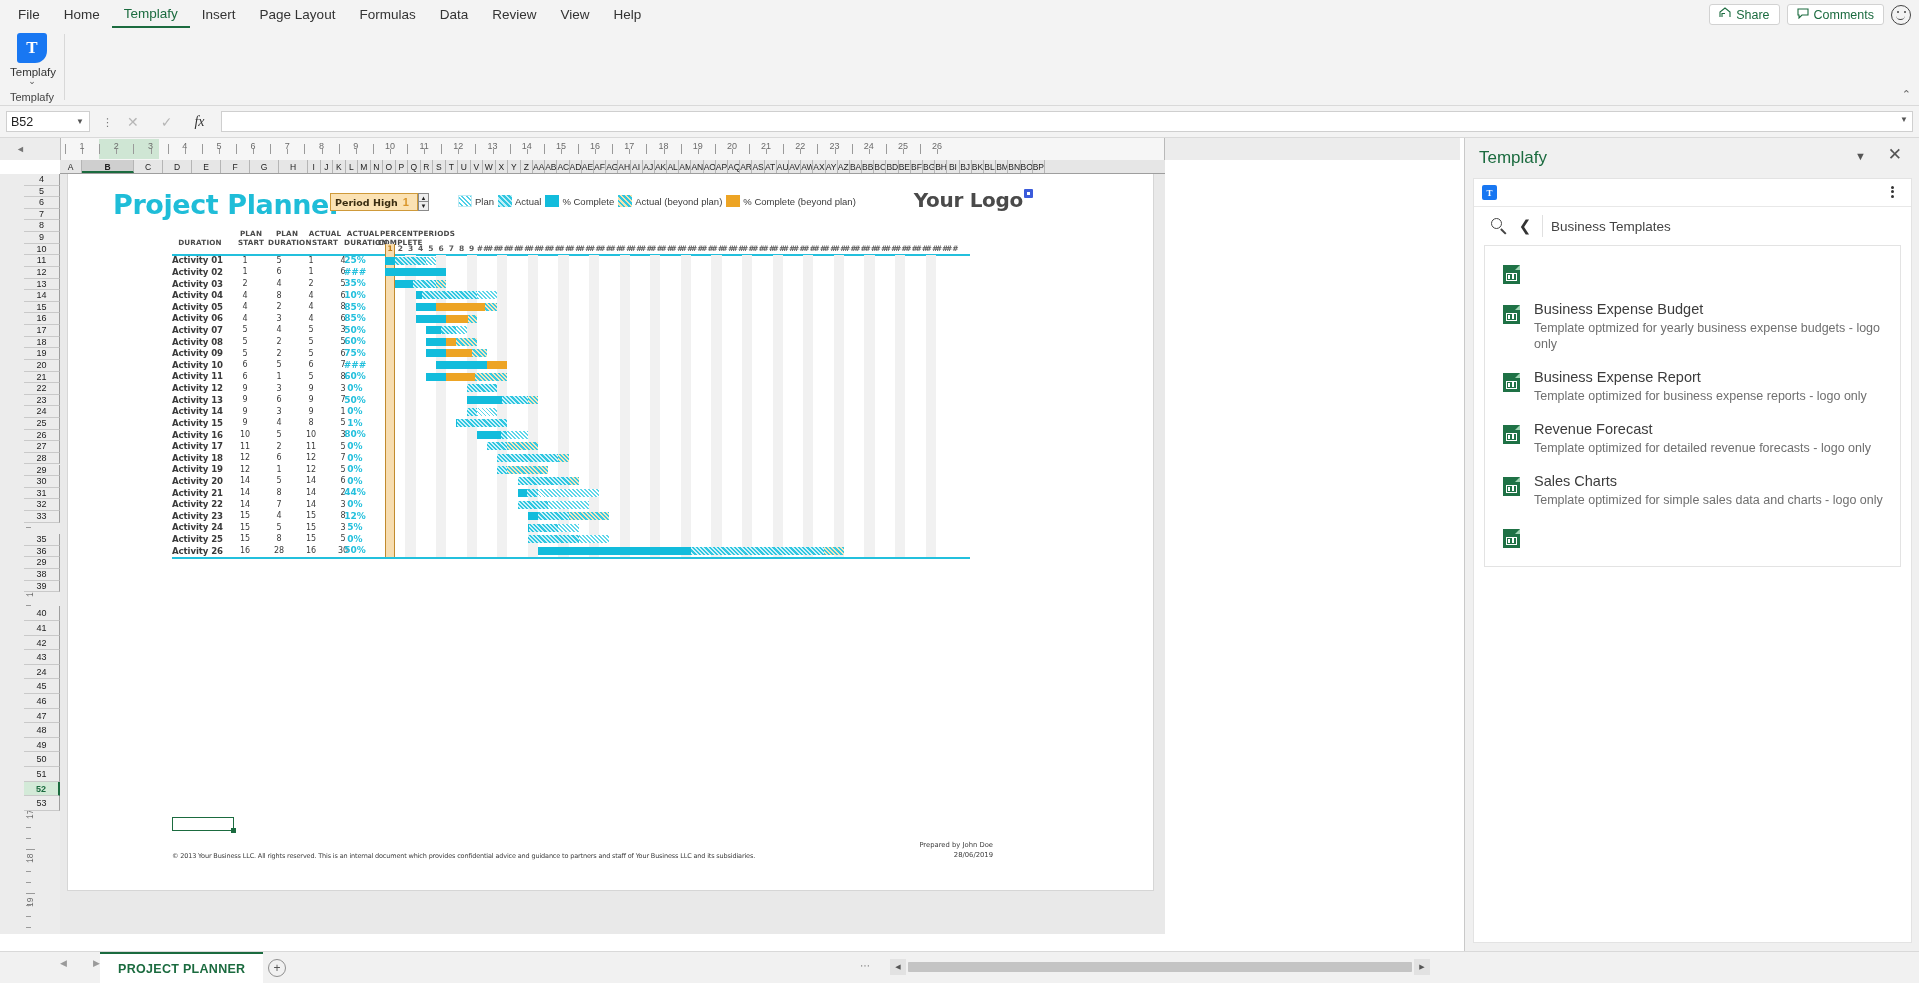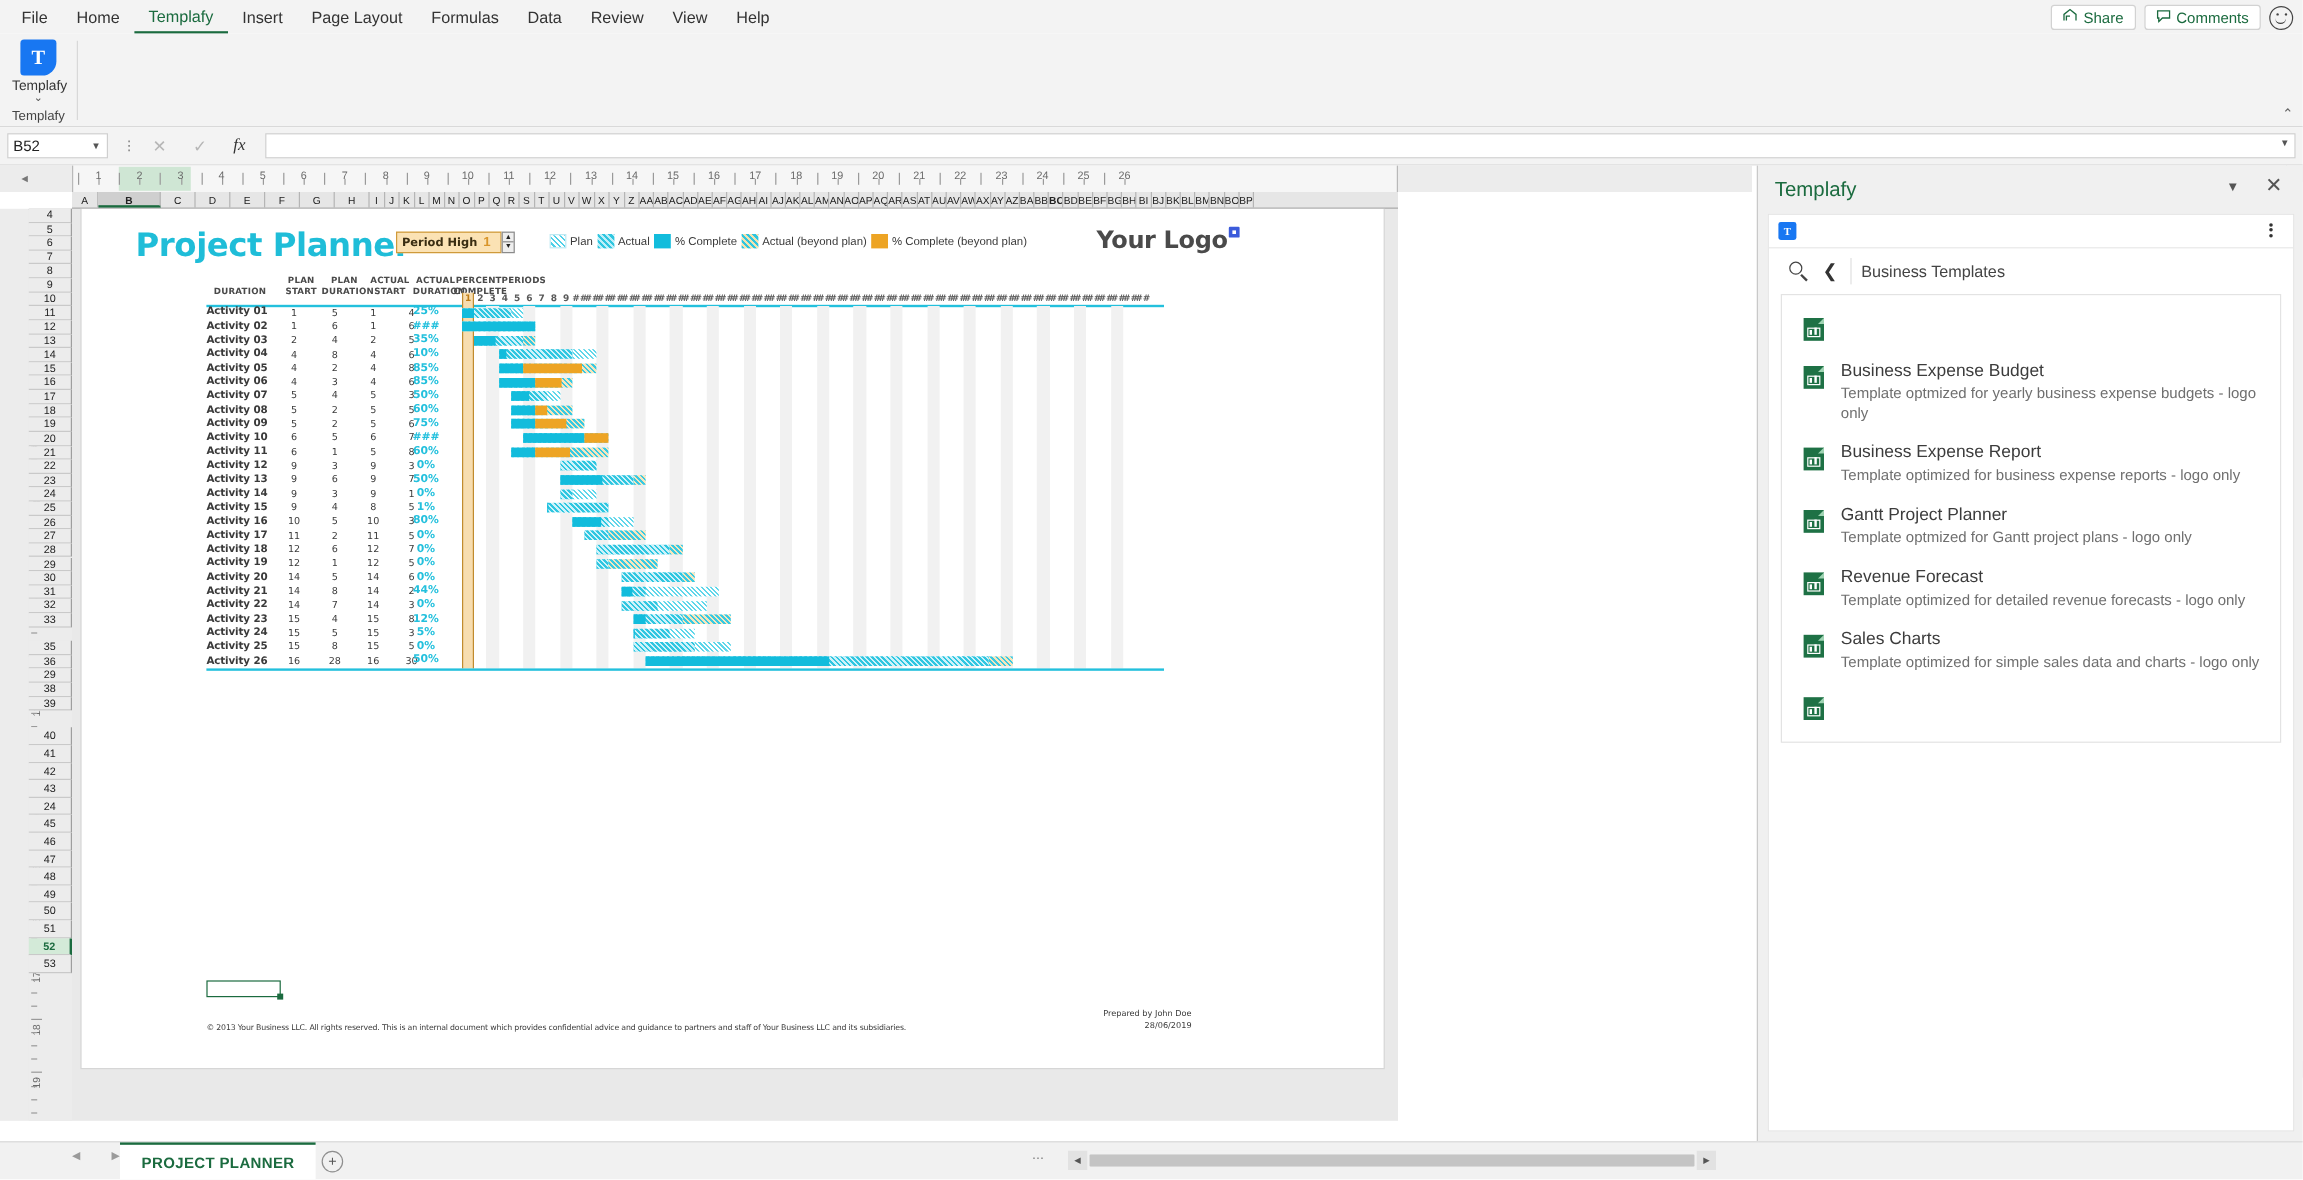--- a/index.html
+++ b/index.html
@@ -457,21 +457,21 @@
         <div class="cell" style="width: 12.2px;">AS</div>
         <div class="cell" style="width: 12.2px;">AT</div>
         <div class="cell" style="width: 12.2px;">AU</div>
         <div class="cell" style="width: 12.2px;">AV</div>
         <div class="cell" style="width: 12.2px;">AW</div>
         <div class="cell" style="width: 12.2px;">AX</div>
         <div class="cell" style="width: 12.2px;">AY</div>
         <div class="cell" style="width: 12.2px;">AZ</div>
         <div class="cell" style="width: 12.2px;">BA</div>
         <div class="cell" style="width: 12.2px;">BB</div>
-        <div class="cell" style="width: 12.2px; font-weight: bold;">BC</div>
+        <div class="cell" style="width: 12.2px;">BC</div>
         <div class="cell" style="width: 12.2px;">BD</div>
         <div class="cell" style="width: 12.2px;">BE</div>
         <div class="cell" style="width: 12.2px;">BF</div>
         <div class="cell" style="width: 12.2px;">BG</div>
         <div class="cell" style="width: 12.2px;">BH</div>
         <div class="cell" style="width: 12.2px;">BI</div>
         <div class="cell" style="width: 12.2px;">BJ</div>
         <div class="cell" style="width: 12.2px;">BK</div>
         <div class="cell" style="width: 12.2px;">BL</div>
         <div class="cell" style="width: 12.2px;">BM</div>
@@ -1171,31 +1171,20 @@
               <span class="tp-desc" style="display:block">Template optimized for business expense reports - logo only</span>
             </span>
           </div>
           <div class="tp-item">
             <span class="xl-icon">
               <span class="pg"></span>
               <span class="fold2"></span>
               <span class="win"></span>
             </span>
             <span class="tp-text">
-              <span class="tp-name" style="display:block">Gantt Project Planner</span>
-              <span class="tp-desc" style="display:block">Template optmized for Gantt project plans - logo only</span>
-            </span>
-          </div>
-          <div class="tp-item">
-            <span class="xl-icon">
-              <span class="pg"></span>
-              <span class="fold2"></span>
-              <span class="win"></span>
-            </span>
-            <span class="tp-text">
               <span class="tp-name" style="display:block">Revenue Forecast</span>
               <span class="tp-desc" style="display:block">Template optimized for detailed revenue forecasts - logo only</span>
             </span>
           </div>
           <div class="tp-item">
             <span class="xl-icon">
               <span class="pg"></span>
               <span class="fold2"></span>
               <span class="win"></span>
             </span>

